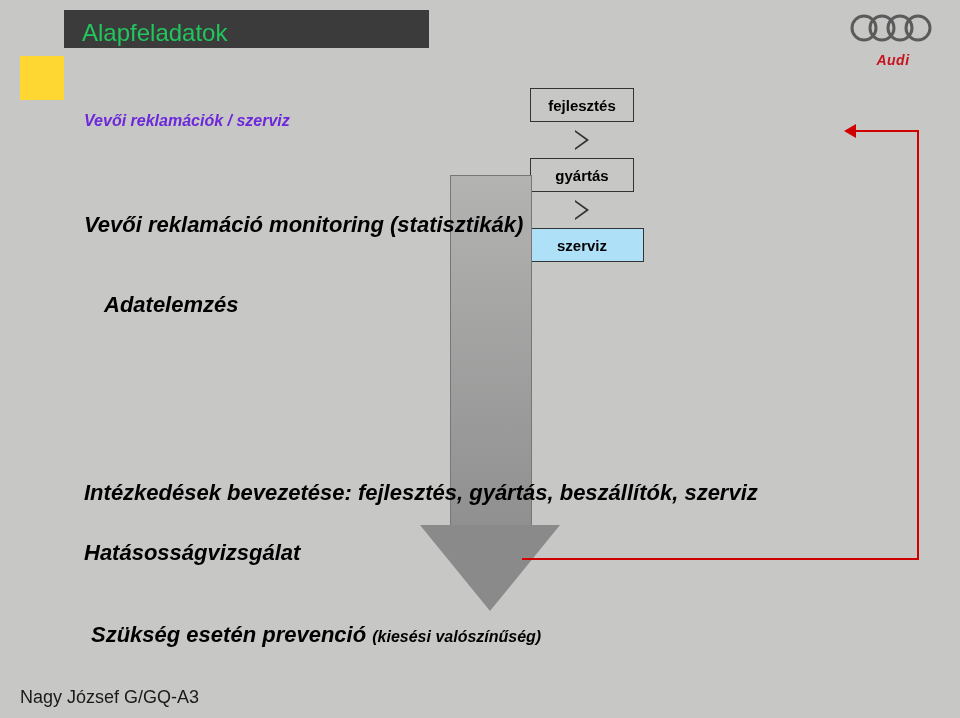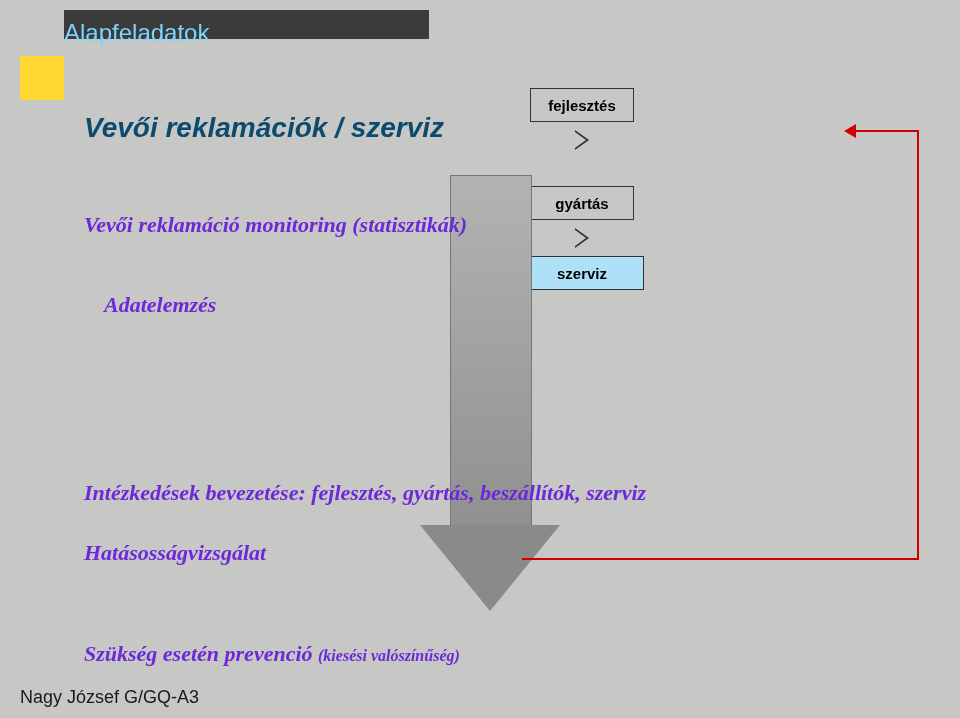--- a/index.html
+++ b/index.html
@@ -14,25 +14,26 @@
   .slide {
     position: relative;
     width: 960px;
     height: 718px;
   }
   .title-bar {
     position: absolute;
     top: 10px;
     left: 64px;
     width: 365px;
-    height: 29px;
+    height: 38px;
     background: #3b3b3b;
-    color: #7dd3fc;
+    color: #22c55e;
     font-size: 24px;
     line-height: 46px;
+    padding-left: 18px;
     box-sizing: border-box;
   }
   .yellow-block {
     position: absolute;
     top: 56px;
     left: 20px;
     width: 44px;
     height: 44px;
     background: #ffd733;
   }
@@ -51,24 +52,24 @@
     font-size: 14px;
     font-weight: bold;
     color: #c6131d;
     font-style: italic;
     letter-spacing: 0.5px;
   }
   .subtitle {
     position: absolute;
     top: 112px;
     left: 84px;
-    font-size: 28px;
+    font-size: 16px;
     font-weight: bold;
     font-style: italic;
-    color: #0c4a6e;
+    color: #6d28d9;
   }
   .phase-row {
     position: absolute;
     top: 88px;
     left: 520px;
     display: flex;
     align-items: center;
     gap: 8px;
     flex-direction: column;
   }
@@ -77,21 +78,21 @@
     height: 34px;
     line-height: 34px;
     border: 1px solid #333;
     text-align: center;
     font-size: 15px;
     font-weight: bold;
     background: #c7c7c6;
     box-sizing: border-box;
   }
   .phase-dev { width: 104px; }
-  .phase-mfg { width: 104px; margin-top: 28px; }
+  .phase-mfg { width: 104px; }
   .phase-serv { width: 124px; background:#aee1f7; }
   .chevron {
     width: 0; height: 0;
     border-top: 10px solid transparent;
     border-bottom: 10px solid transparent;
     border-left: 14px solid #333;
     position: relative;
   }
   .chevron::after{
     content:"";
@@ -101,30 +102,29 @@
     border-top:8px solid transparent;
     border-bottom:8px solid transparent;
     border-left:11px solid #c7c7c6;
   }
   .body-text {
     position: absolute;
     left: 84px;
     font-size: 22px;
     font-weight: bold;
     font-style: italic;
-    color: #6d28d9;
+    color: #000000;
     white-space: nowrap;
-    font-family: Liberation Serif, serif;
   }
   .t-monitor { top: 212px; }
   .t-adat   { top: 292px; margin-left: 20px; }
   .t-jarmu  { top: 372px; }
   .t-intez  { top: 480px; }
   .t-hatas  { top: 540px; }
-  .t-prev   { top: 641px; }
+  .t-prev   { top: 622px; margin-left: 7px; }
   .t-prev .small { font-size: 16px; font-weight: bold; }
   .big-arrow {
     position: absolute;
     top: 175px;
     left: 420px;
     width: 140px;
     height: 440px;
     pointer-events:none;
   }
   .big-arrow .shaft {
@@ -187,20 +187,31 @@
   }
 </style>
 </head>
 <body>
 
 <div class="slide">
 
   <div class="title-bar">Alapfeladatok</div>
   <div class="yellow-block"></div>
 
+  <div class="logo">
+    <svg width="94" height="32" viewBox="0 0 94 32">
+      <g fill="none" stroke="#5b5b5b" stroke-width="3">
+        <circle cx="18" cy="16" r="12"></circle>
+        <circle cx="36" cy="16" r="12"></circle>
+        <circle cx="54" cy="16" r="12"></circle>
+        <circle cx="72" cy="16" r="12"></circle>
+      </g>
+    </svg>
+    <div class="brand">Audi</div>
+  </div>
 
   <div class="subtitle">Vevői reklamációk / szerviz</div>
 
   <div class="phase-row">
     <div class="phase phase-dev">fejlesztés</div>
     <div class="chevron"></div>
     <div class="phase phase-mfg">gyártás</div>
     <div class="chevron"></div>
     <div class="phase phase-serv">szerviz</div>
   </div>

